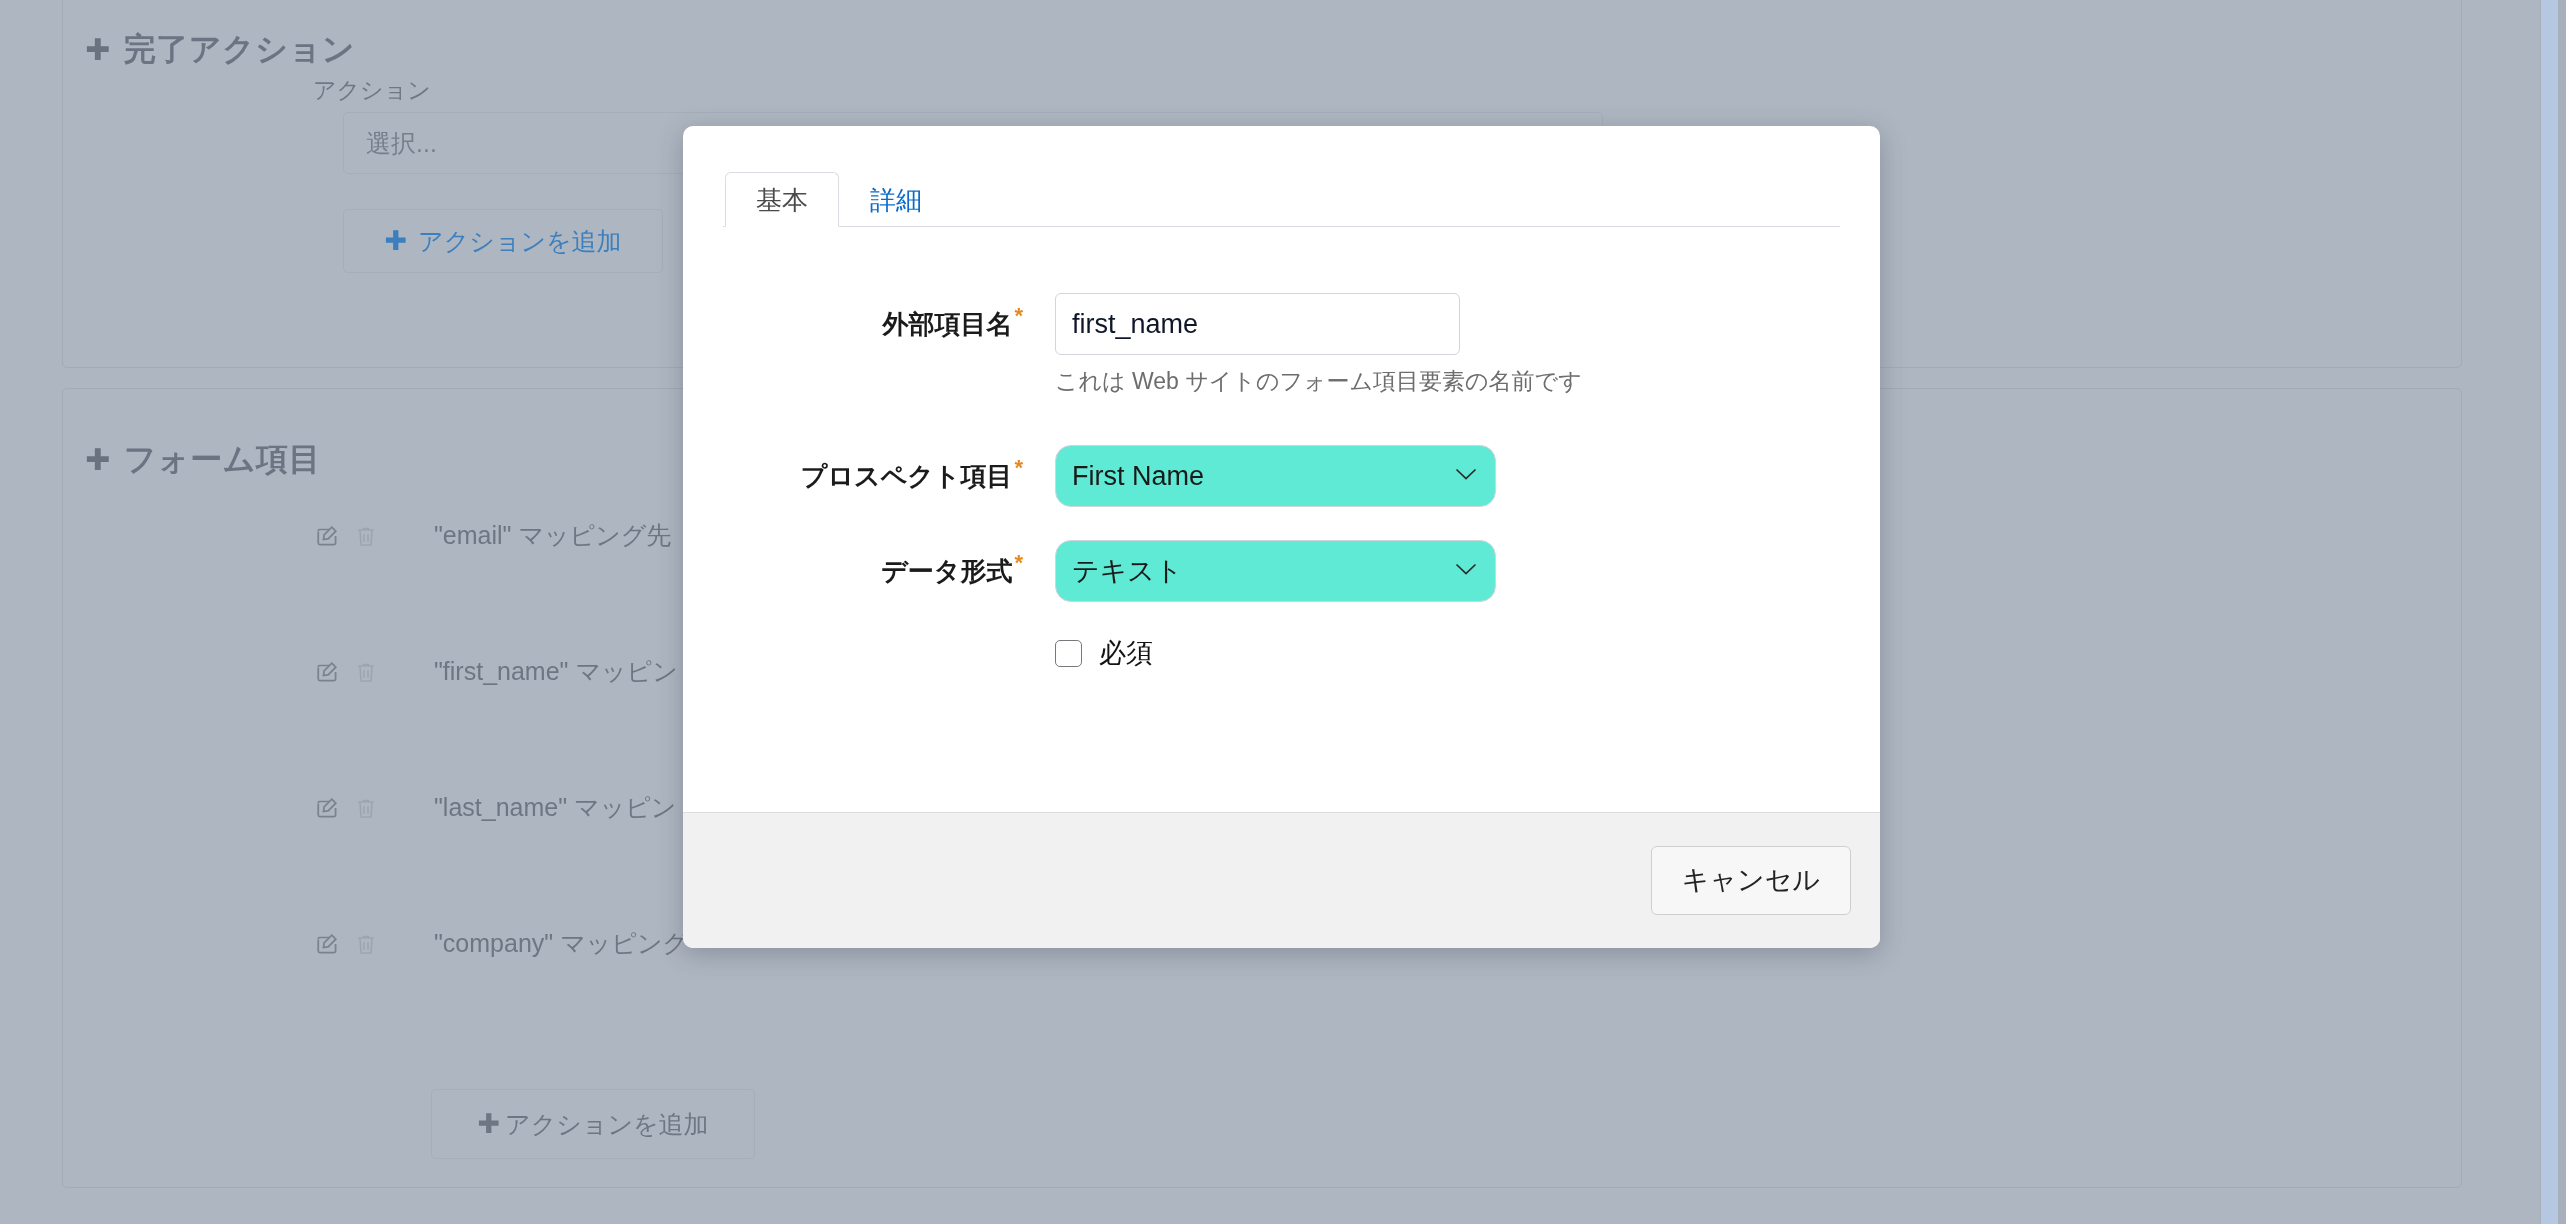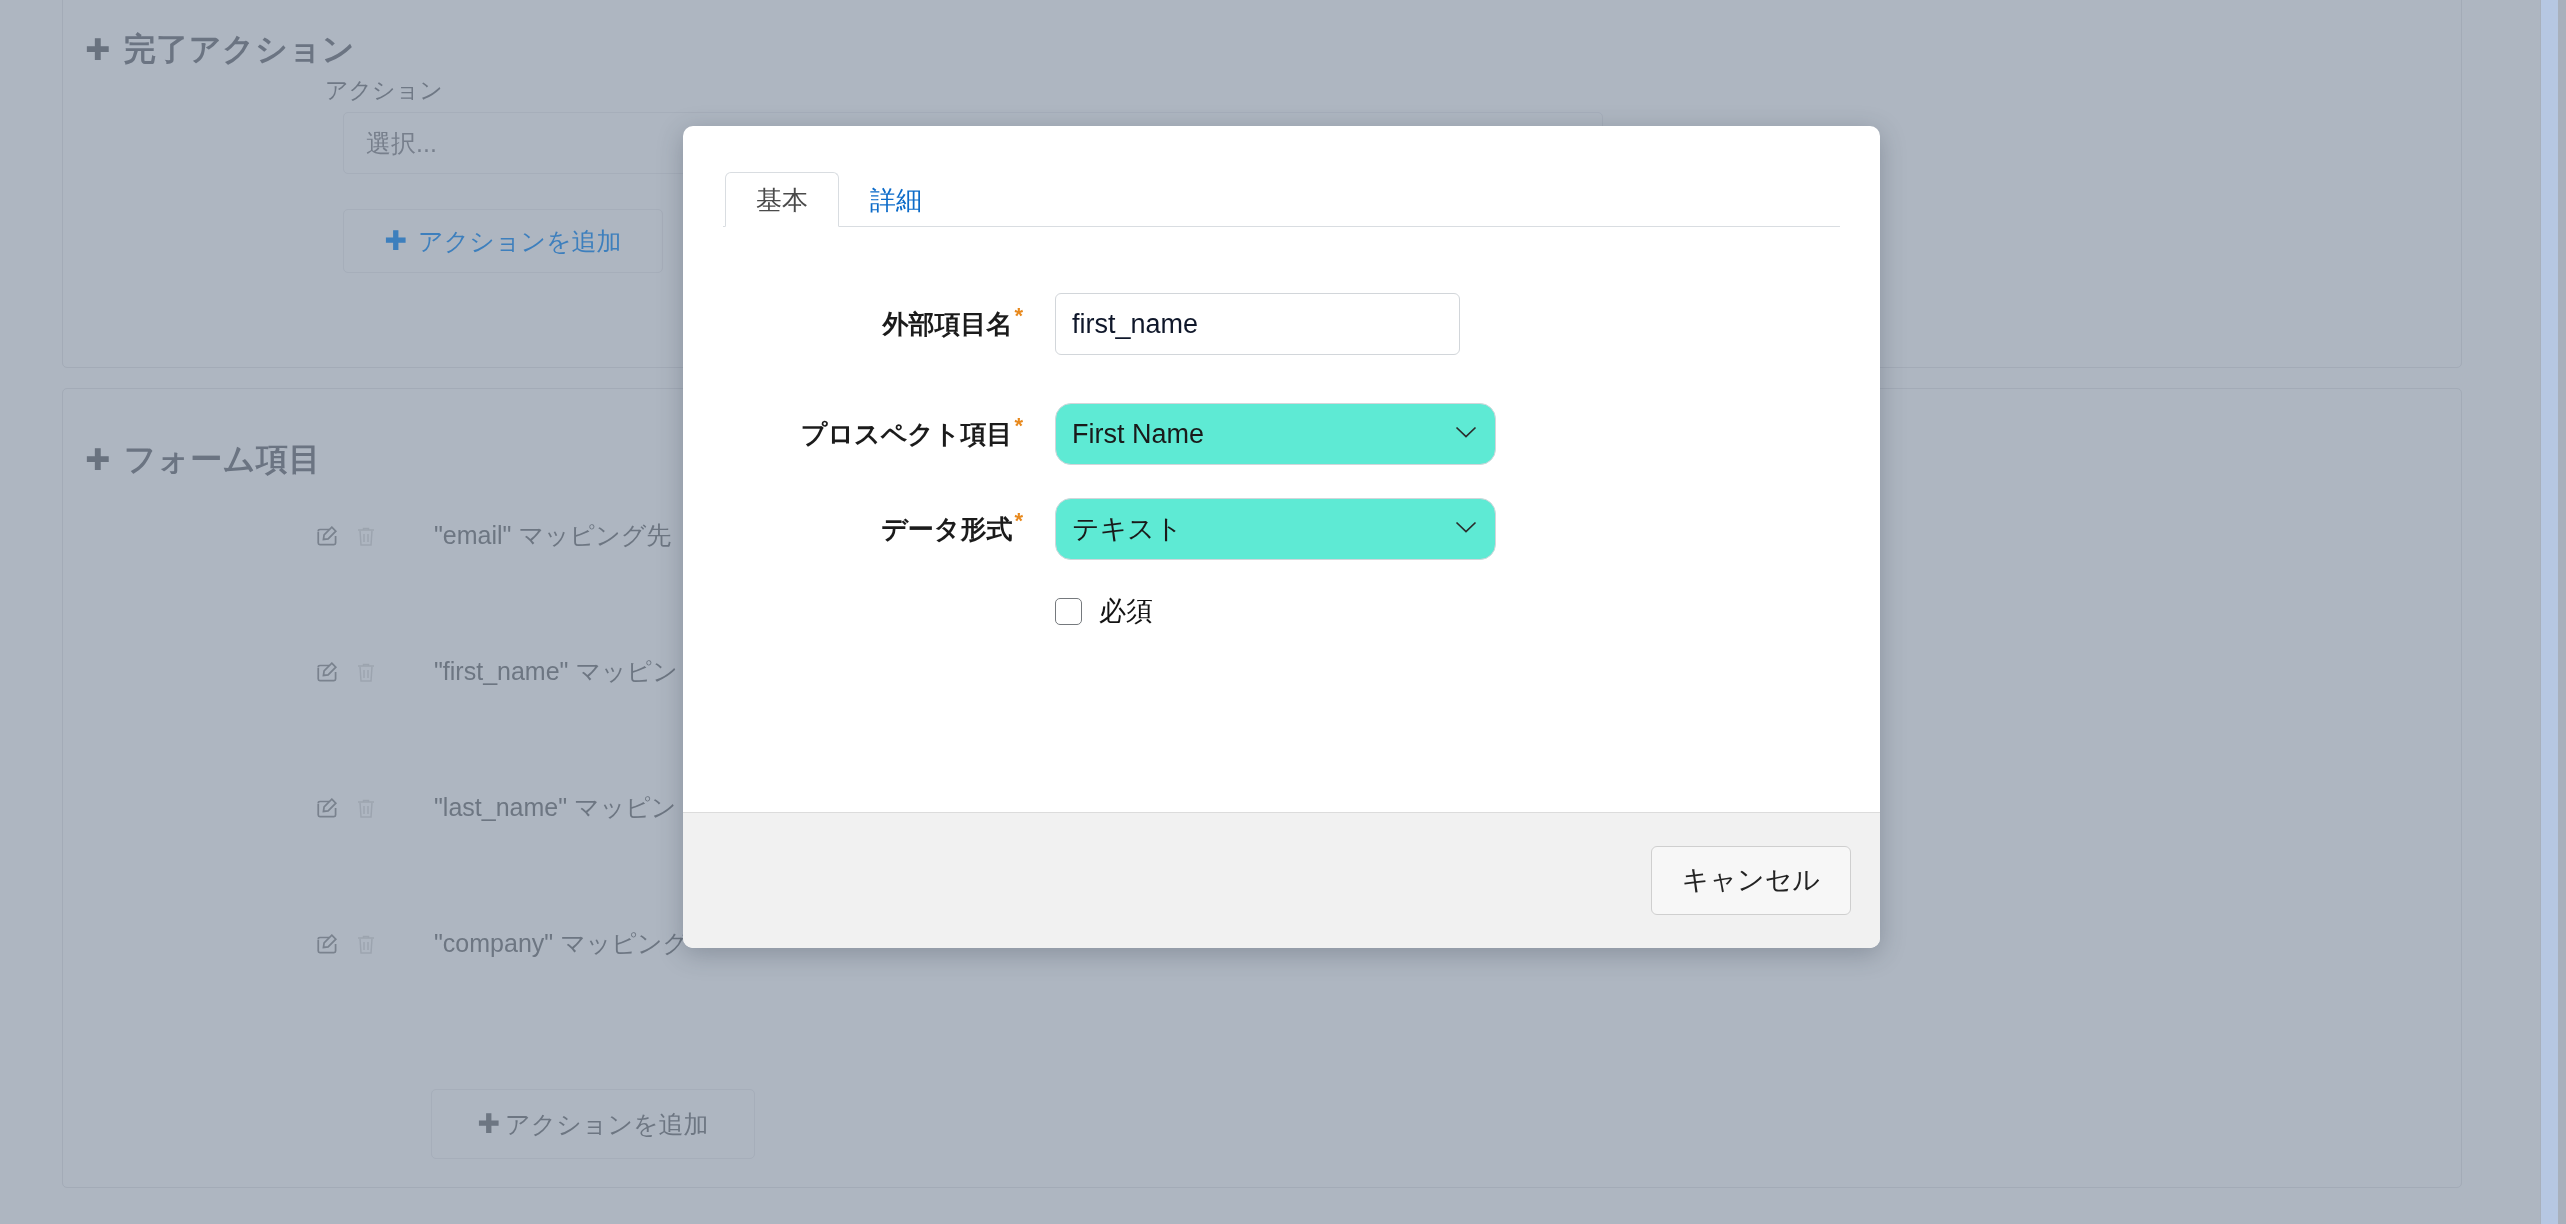--- a/index.html
+++ b/index.html
@@ -356,21 +356,21 @@
 <div id="page-backdrop">
 
   <div class="bg-content">
 
     <section class="bg-panel" id="panel-complete-actions">
       <h2 class="panel-heading">
         <span class="plus-glyph">✚</span>
         <span>完了アクション</span>
       </h2>
 
-      <span class="bg-field-label" style="left:262px; top:96px;">アクション</span>
+      <span class="bg-field-label" style="left:250px; top:96px;">アクション</span>
 
       <div class="bg-select-ghost" style="left:280px; top:133px; width:1260px; height:62px;">
         <span>選択...</span>
       </div>
 
       <div class="bg-btn-ghost" style="left:280px; top:230px; width:320px; height:64px;">
         <span class="plus-glyph">✚</span>
         <span>アクションを追加</span>
       </div>
 
@@ -498,20 +498,21 @@
       </div>
 
       <div id="modal-form">
 
         <div class="form-row">
           <div class="form-label-col">
             <span class="form-label"><span>外部項目名</span><sup class="req-star">*</sup></span>
           </div>
           <div class="form-control-col">
             <input class="text-input" type="text" value="first_name" style="">
+            <div class="help-text">これは Web サイトのフォーム項目要素の名前です</div>
           </div>
         </div>
 
         <div class="spacer-40"></div>
 
         <div class="form-row">
           <div class="form-label-col">
             <span class="form-label"><span>プロスペクト項目</span><sup class="req-star">*</sup></span>
           </div>
           <div class="form-control-col">

